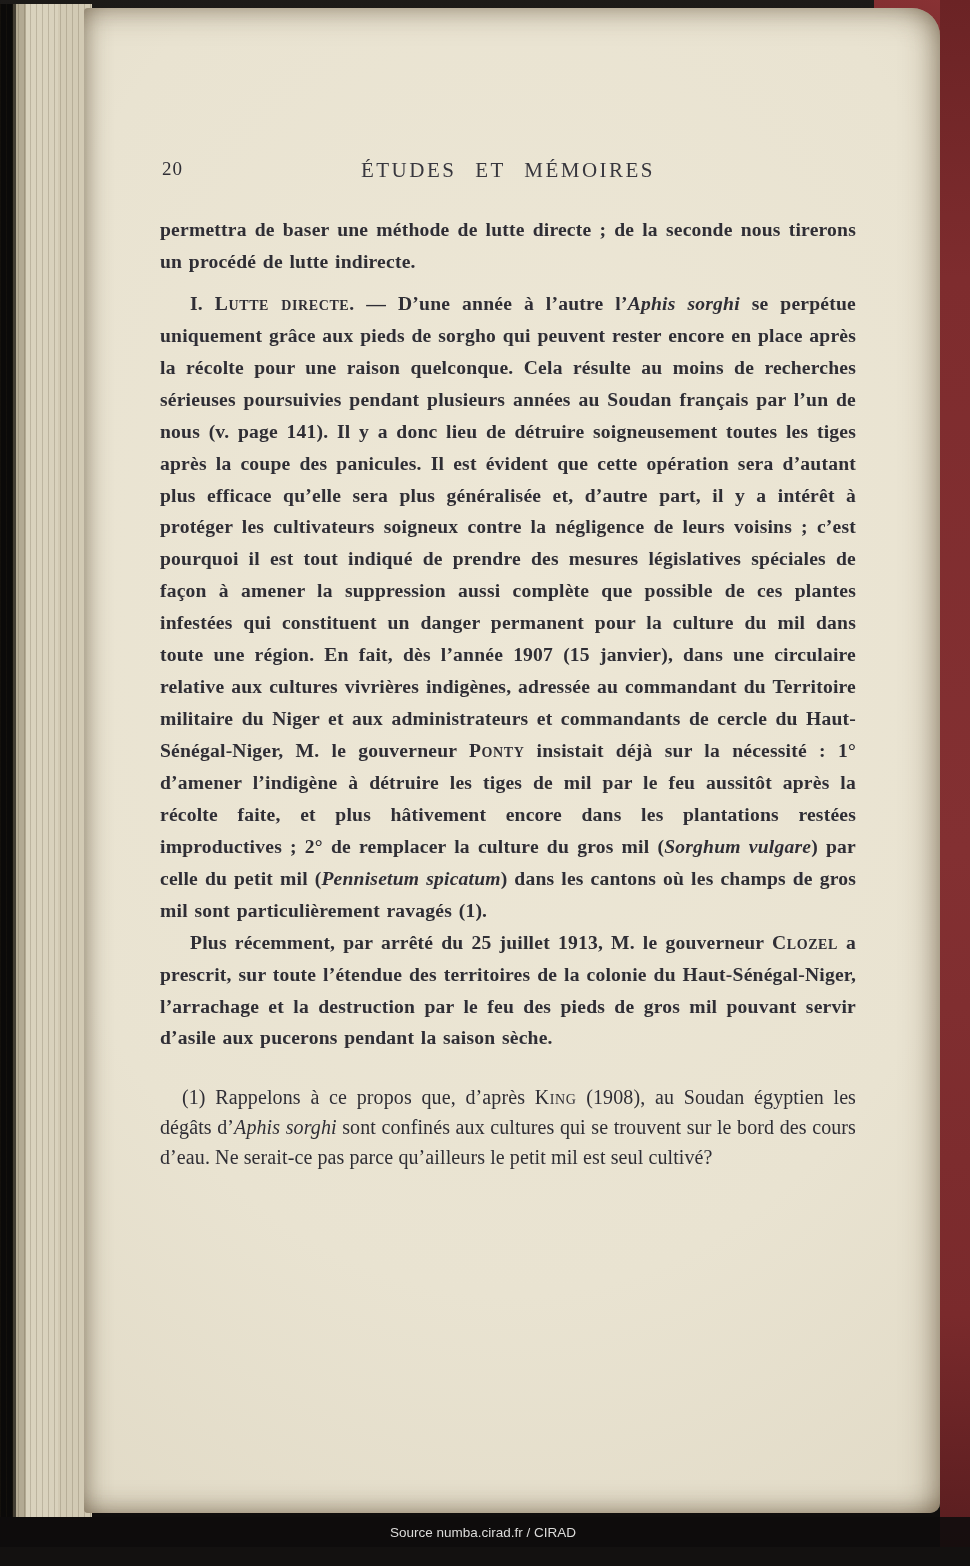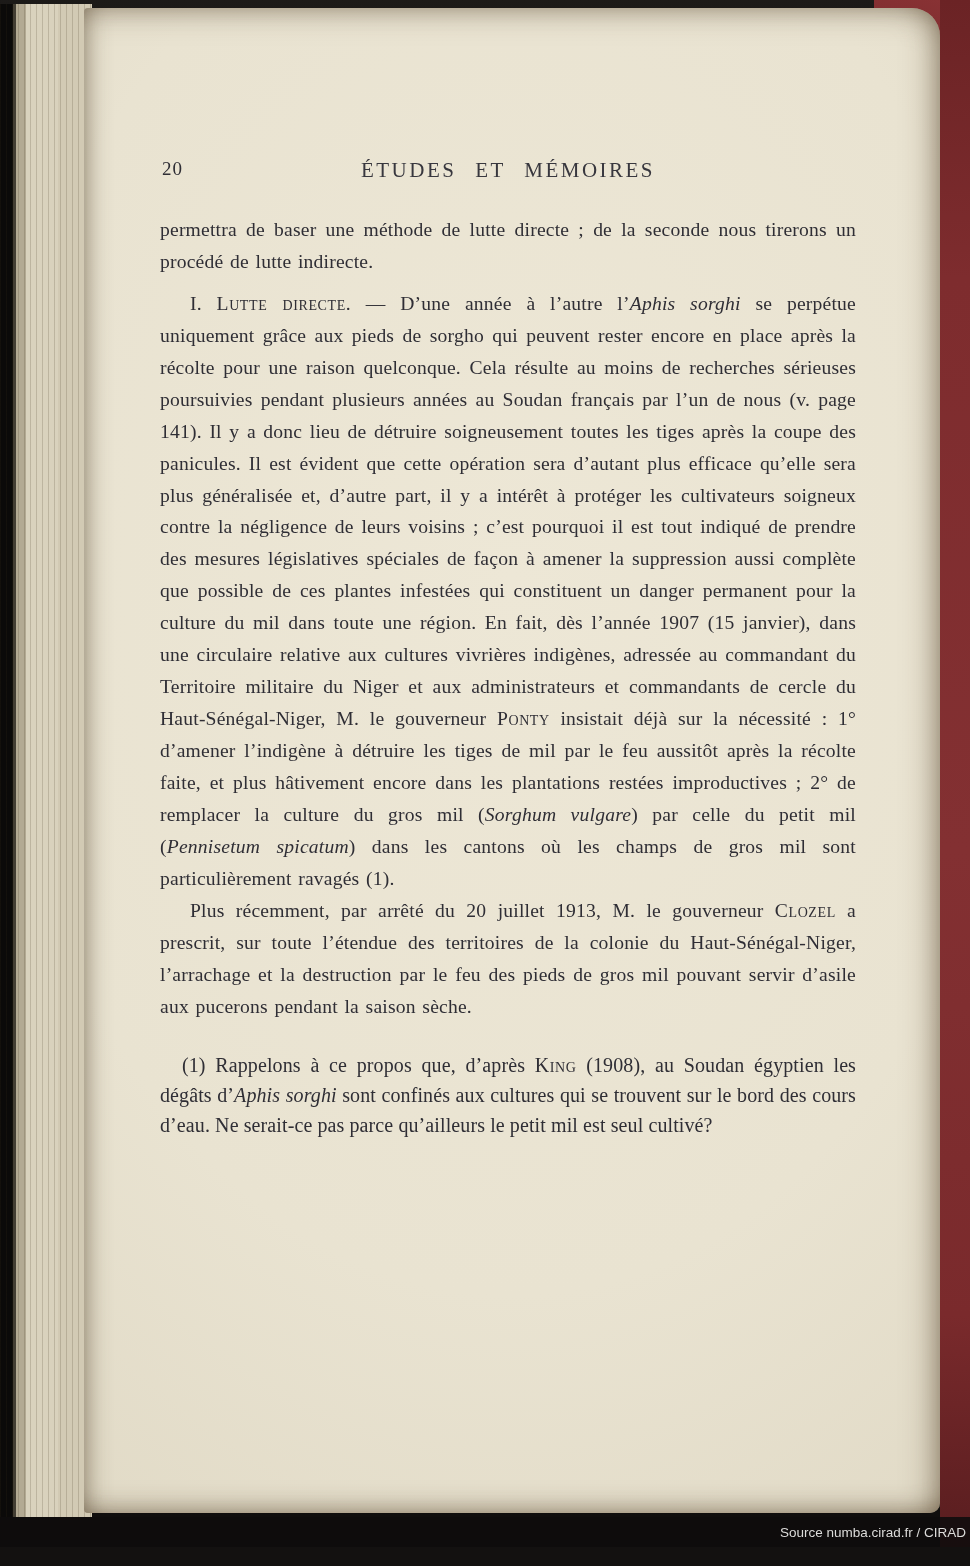--- a/index.html
+++ b/index.html
@@ -65,41 +65,42 @@
     color: #38373e;
   }
 
   .body-para {
     margin: 0;
     font-size: 19.6px;
     line-height: 1.63;
     text-align: justify;
     letter-spacing: 0.2px;
     word-spacing: 1.5px;
+    font-weight: bold;
   }
   .body-para.indent { text-indent: 30px; }
   .body-para.gap-top { margin-top: 10px; }
 
   .footnote {
     margin: 28px 0 0 0;
     font-size: 20px;
     line-height: 1.5;
     text-align: justify;
     text-indent: 22px;
     letter-spacing: 0.1px;
   }
 
   .seg-n  { font-style: normal; }
   .seg-i  { font-style: italic; }
   .seg-sc { font-variant: small-caps; letter-spacing: 0.6px; }
 
   .source-bar {
     position: absolute; left: 0; right: 0; bottom: 0; height: 30px;
     background: rgba(14, 13, 12, 0.88);
-    display: flex; align-items: center; justify-content: flex-end;
+    display: flex; align-items: center; justify-content: center;
     padding-right: 4px; box-sizing: border-box;
     font-family: "Liberation Sans", "DejaVu Sans", sans-serif;
     font-size: 13.5px;
     color: #dcdcda;
   }
 </style>
 </head>
 <body>
 
 <div class="scene">
@@ -113,21 +114,21 @@
 
       <div class="page-header">
         <span class="page-number">20</span>
         <span class="running-title">ÉTUDES ET MÉMOIRES</span>
       </div>
 
       <p class="body-para"><span class="seg-n">permettra de baser une méthode de lutte directe ; de la seconde nous tirerons un procédé de lutte indirecte.</span></p>
 
       <p class="body-para indent gap-top"><span class="seg-n">I. </span><span class="seg-sc">Lutte directe</span><span class="seg-n">. — D’une année à l’autre l’</span><span class="seg-i">Aphis sorghi</span><span class="seg-n"> se perpétue uniquement grâce aux pieds de sorgho qui peuvent rester encore en place après la récolte pour une raison quelconque. Cela résulte au moins de recherches sérieuses poursuivies pendant plusieurs années au Soudan français par l’un de nous (v. page 141). Il y a donc lieu de détruire soigneusement toutes les tiges après la coupe des panicules. Il est évident que cette opération sera d’autant plus efficace qu’elle sera plus généralisée et, d’autre part, il y a intérêt à protéger les cultivateurs soigneux contre la négligence de leurs voisins ; c’est pourquoi il est tout indiqué de prendre des mesures législatives spéciales de façon à amener la suppression aussi complète que possible de ces plantes infestées qui constituent un danger permanent pour la culture du mil dans toute une région. En fait, dès l’année 1907 (15 janvier), dans une circulaire relative aux cultures vivrières indigènes, adressée au commandant du Territoire militaire du Niger et aux administrateurs et commandants de cercle du Haut-Sénégal-Niger, M. le gouverneur </span><span class="seg-sc">Ponty</span><span class="seg-n"> insistait déjà sur la nécessité : 1° d’amener l’indigène à détruire les tiges de mil par le feu aussitôt après la récolte faite, et plus hâtivement encore dans les plantations restées improductives ; 2° de remplacer la culture du gros mil (</span><span class="seg-i">Sorghum vulgare</span><span class="seg-n">) par celle du petit mil (</span><span class="seg-i">Pennisetum spicatum</span><span class="seg-n">) dans les cantons où les champs de gros mil sont particulièrement ravagés (1).</span></p>
 
-      <p class="body-para indent"><span class="seg-n">Plus récemment, par arrêté du 20 juillet 1913, M. le gouverneur </span><span class="seg-sc">Clozel</span><span class="seg-n"> a prescrit, sur toute l’étendue des territoires de la colonie du Haut-Sénégal-Niger, l’arrachage et la destruction par le feu des pieds de gros mil pouvant servir d’asile aux pucerons pendant la saison sèche.</span></p>
+      <p class="body-para indent"><span class="seg-n">Plus récemment, par arrêté du 25 juillet 1913, M. le gouverneur </span><span class="seg-sc">Clozel</span><span class="seg-n"> a prescrit, sur toute l’étendue des territoires de la colonie du Haut-Sénégal-Niger, l’arrachage et la destruction par le feu des pieds de gros mil pouvant servir d’asile aux pucerons pendant la saison sèche.</span></p>
 
       <p class="footnote"><span class="seg-n">(1) Rappelons à ce propos que, d’après </span><span class="seg-sc">King</span><span class="seg-n"> (1908), au Soudan égyptien les dégâts d’</span><span class="seg-i">Aphis sorghi</span><span class="seg-n"> sont confinés aux cultures qui se trouvent sur le bord des cours d’eau. Ne serait-ce pas parce qu’ailleurs le petit mil est seul cultivé?</span></p>
 
     </div>
   </div>
 
   <div class="source-bar">
     <span>Source numba.cirad.fr / CIRAD</span>
   </div>
 

